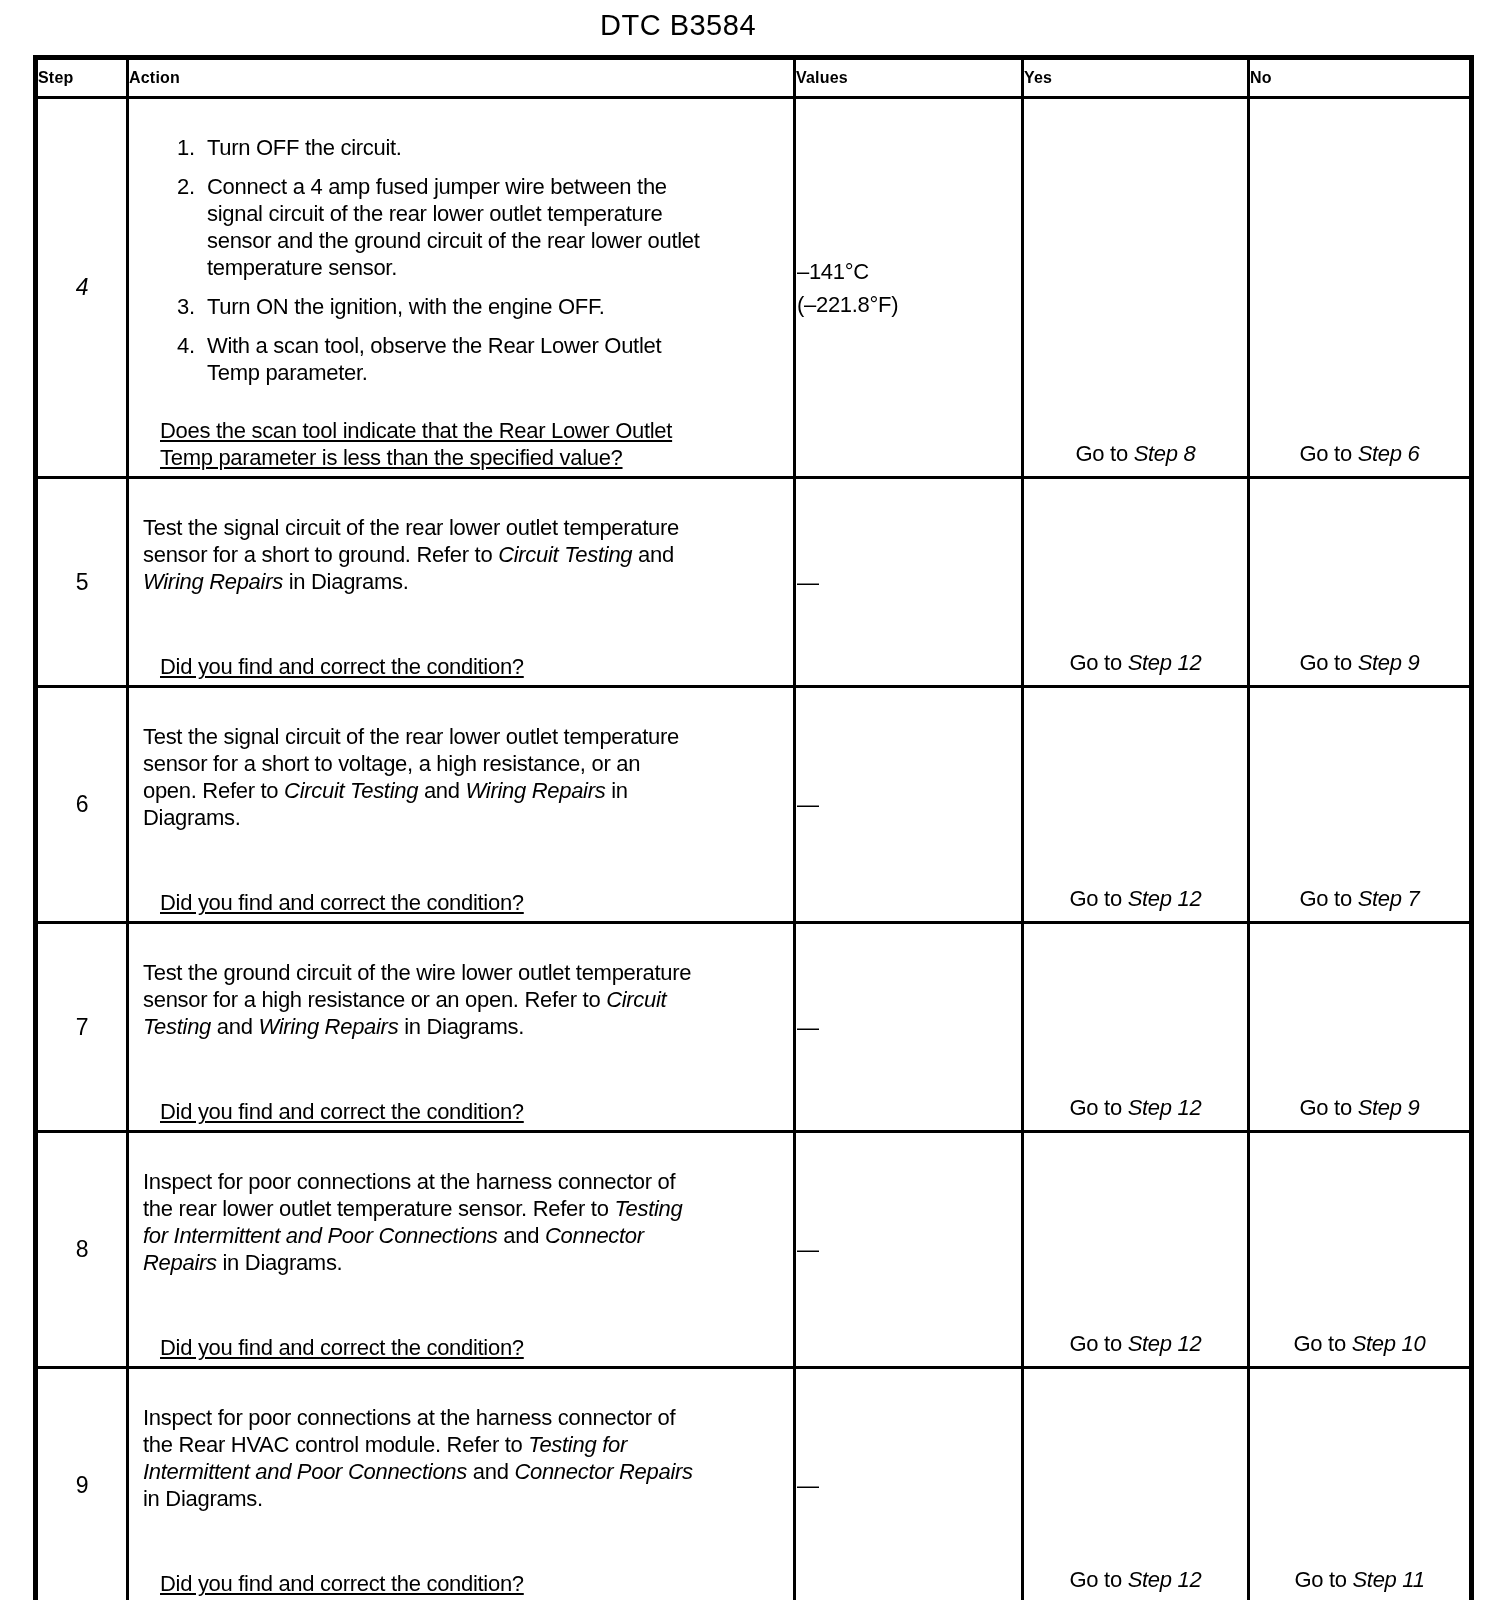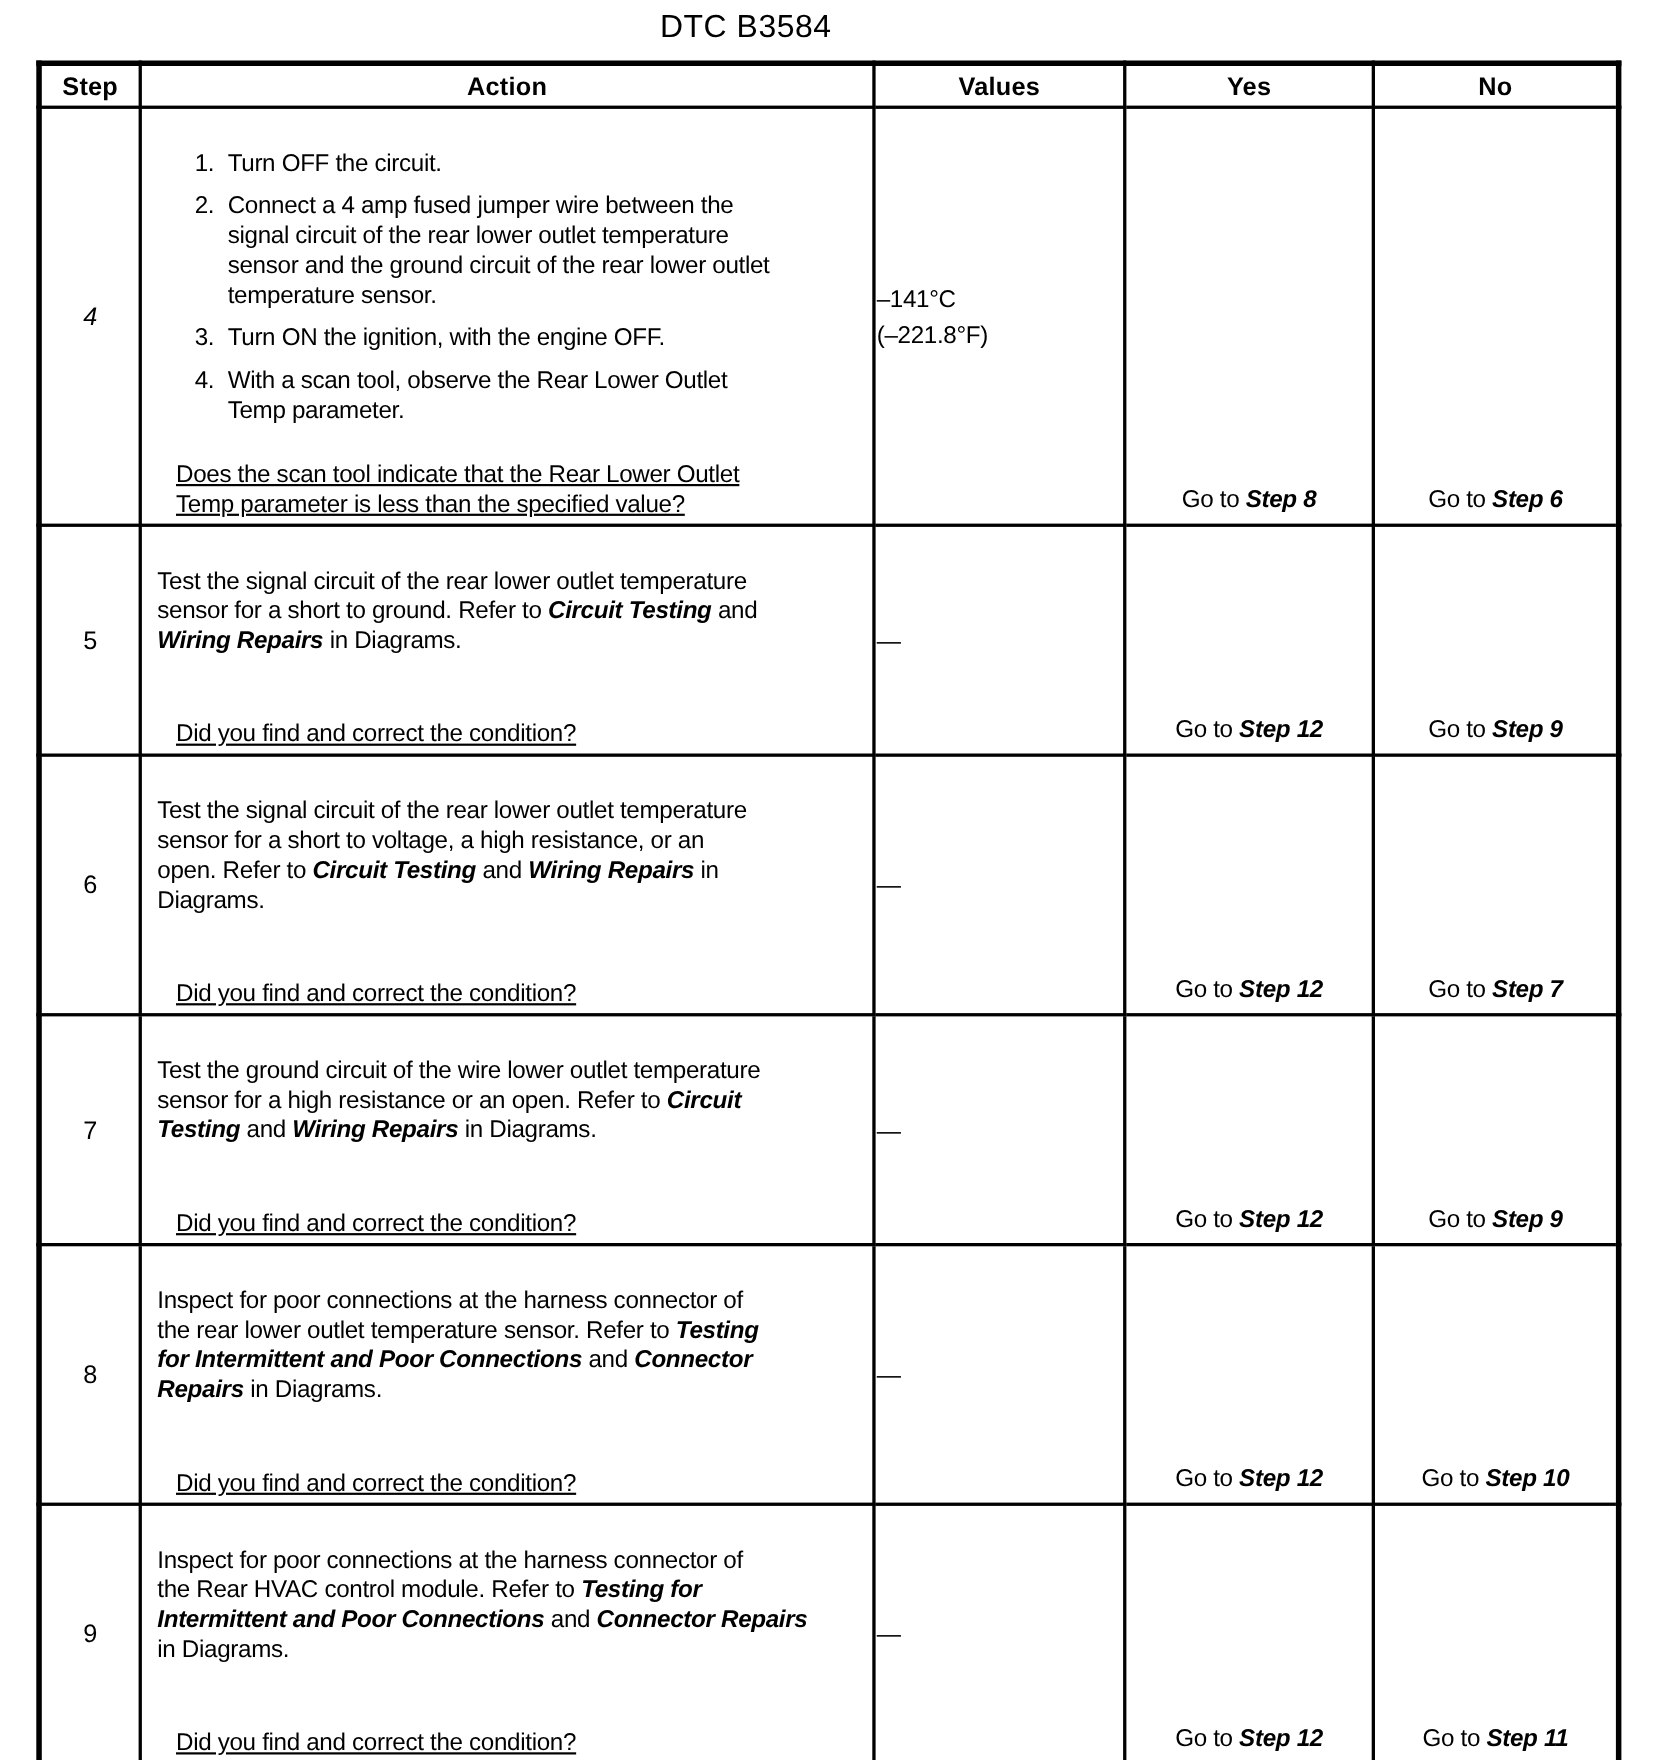--- a/index.html
+++ b/index.html
@@ -14,21 +14,21 @@
     font-size:29px;font-weight:normal;letter-spacing:.5px;white-space:nowrap;
   }
   table.dtc{
     position:absolute;top:55px;left:33px;width:1436px;
     border-collapse:collapse;table-layout:fixed;
     border:5px solid #000;
   }
   th,td{border:3px solid #000;}
   thead tr{height:40px;}
   th{
-    font-size:23px;font-weight:bold;text-align:center;vertical-align:middle;
+    font-size:16px;font-weight:bold;text-align:left;vertical-align:middle;
     padding:2px 0;letter-spacing:.2px;
   }
   tbody{font-size:22px;line-height:27px;letter-spacing:-0.3px;}
   tbody tr:nth-child(1){height:320px;}
   tbody tr:nth-child(2){height:130px;}
   tbody tr:nth-child(3){height:160px;}
   tbody tr:nth-child(4){height:140px;}
   tbody tr:nth-child(5){height:165px;}
   tbody tr:nth-child(6){height:165px;}
   tbody tr:nth-child(7){height:110px;}
@@ -41,21 +41,21 @@
     padding:8px 8px 36px 14px;white-space:pre-line;
   }
   tbody tr:nth-child(9) td.c-action{padding-top:4px;}
   .list-item{position:relative;padding-left:64px;}
   .list-item + .list-item{margin-top:12px;}
   tbody tr:nth-child(9) .list-item + .list-item{margin-top:8px;}
   .num{position:absolute;left:34px;top:0;}
   .question{position:absolute;left:31px;right:8px;bottom:5px;white-space:pre-line;text-decoration:underline;}
   td.c-values{text-align:left;vertical-align:middle;white-space:pre-line;line-height:33px;}
   td.c-go{text-align:center;vertical-align:bottom;padding-bottom:9px;}
-  .it{font-style:italic;font-weight:bold;}
+  .it{font-style:italic;}
 </style>
 </head>
 <body>
 
 <div class="page-title">DTC B3584</div>
 
 <table class="dtc">
   <colgroup>
     <col style="width:92px">
     <col style="width:667px">

